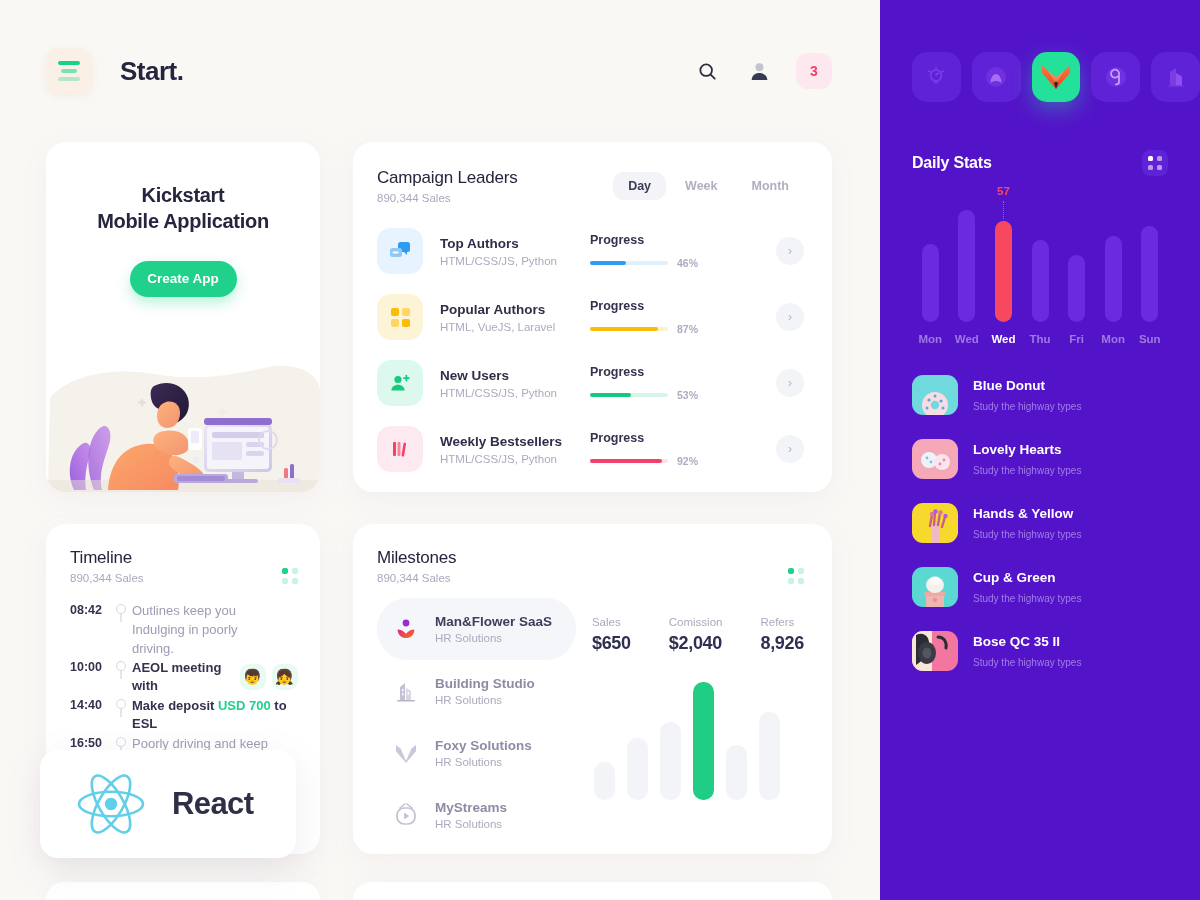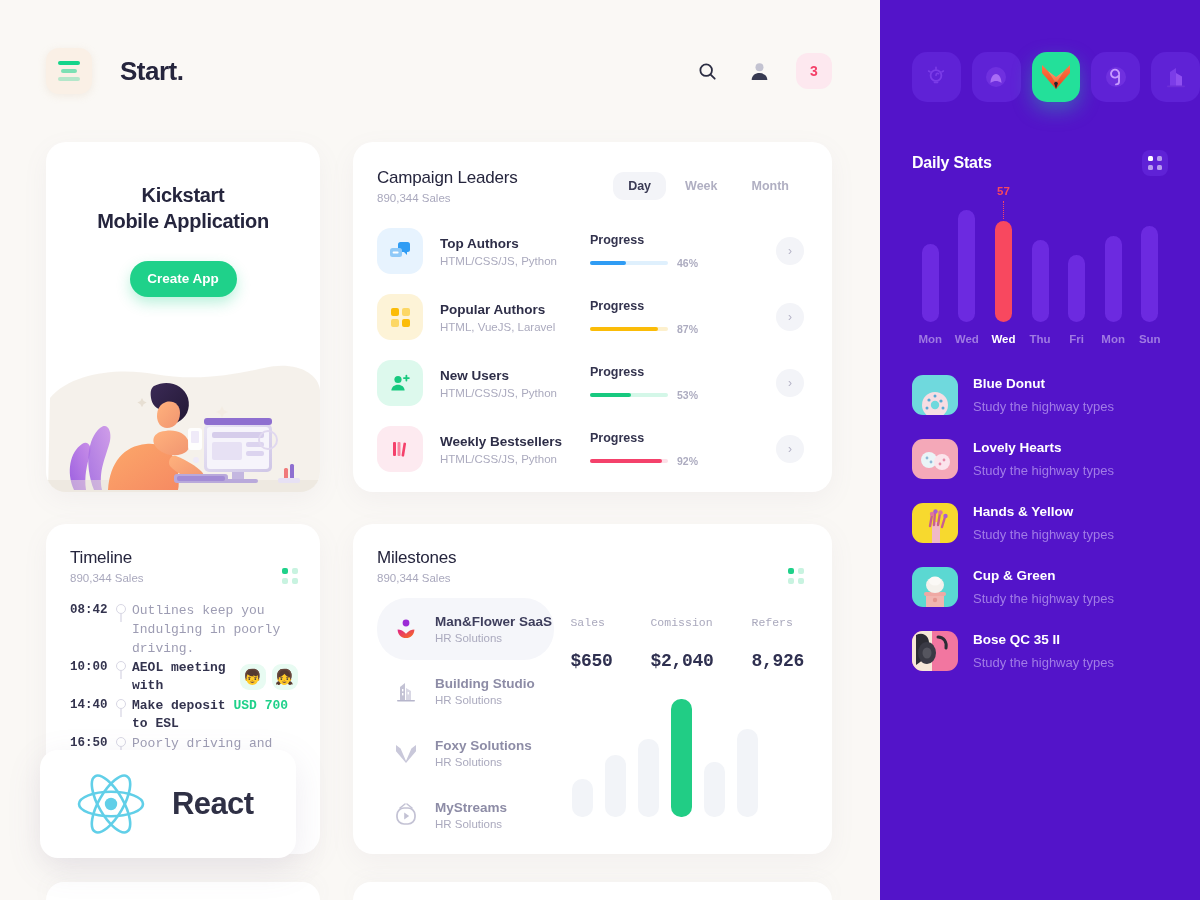--- a/index.html
+++ b/index.html
@@ -100,21 +100,21 @@
     color:#b4b3c6; font-size:12px; cursor:pointer;
   }
 
   
   .timeline { width:274px; height:330px; padding:24px 22px 0 24px; position:relative; overflow:hidden; }
   .t-head { display:flex; align-items:flex-end; }
   .dotgrid { margin-left:auto; display:grid; grid-template-columns:6px 6px; gap:4px; margin-top:4px; }
   .dotgrid i { width:6px; height:6px; border-radius:2px; background:#c8f3e0; display:block; }
   .dotgrid i:first-child { background:#1fd18a; }
   .t-list { margin-top:18px; position:relative; }
-  .t-item { display:flex; align-items:flex-start; min-height:38px; position:relative;font-family:Liberation Mono, monospace; }
+  .t-item { display:flex; align-items:flex-start; min-height:38px; position:relative; }
   .t-time { width:40px; font-size:12.5px; font-weight:700; color:#33334e; padding-top:1px; flex:none; }
   .t-rail { width:22px; flex:none; display:flex; flex-direction:column; align-items:center; position:relative; }
   .t-dot { width:10px; height:10px; border-radius:50%; border:1.6px solid #d8d7e4; background:#fff; margin-top:2px; z-index:1; }
   .t-line { position:absolute; top:12px; bottom:-8px; width:1.5px; background:#e6e5ee; }
   .t-text { font-size:13px; line-height:1.45; color:#9d9cb3; padding-top:0; }
   .t-text.dark { color:#33334e; font-weight:700; }
   .t-text .money { color:#1fd18a; }
   .t-avatars { display:inline-flex; gap:6px; margin-left:8px; vertical-align:middle; }
   .t-av { width:26px; height:26px; border-radius:9px; background:#e8fbf2; display:flex; align-items:center; justify-content:center; font-size:15px; }
 
@@ -131,24 +131,24 @@
   .milestones { width:479px; height:330px; padding:24px 28px 0 24px; position:relative; }
   .m-body { display:flex; margin-top:14px; }
   .m-left { width:214px; }
   .m-item { display:flex; align-items:center; height:62px; padding-left:14px; border-radius:30px; }
   .m-item.active { background:#f5f6fa; }
   .m-ico { width:30px; flex:none; display:flex; align-items:center; justify-content:center; }
   .m-meta { margin-left:14px; }
   .m-name { font-size:13.5px; font-weight:700; color:#3e3e5c; }
   .m-name.muted { color:#8d8ca6; }
   .m-sub { font-size:11.5px; color:#abaabe; margin-top:3px; }
-  .m-right { flex:1; padding-left:16px;font-family:Liberation Mono, monospace; }
+  .m-right { flex:1; padding-left:16px; }
   .m-stats { display:flex; gap:38px; padding-top:18px; }
   .m-stat-l { font-size:11.5px; color:#aaa9bd; }
-  .m-stat-v { font-size:18px; font-weight:700; color:#2f3050; margin-top:22px; letter-spacing:-.3px; }
+  .m-stat-v { font-size:18px; font-weight:700; color:#2f3050; margin-top:5px; letter-spacing:-.3px; }
   .m-chart { display:flex; align-items:flex-end; gap:12px; height:120px; margin-top:26px; padding-left:2px; }
   .m-bar { width:21px; border-radius:10px; background:#f2f4f8; }
   .m-bar.on { background:#21cd85; }
 
   
   .peek { position:absolute; bottom:0; height:18px; background:#fff; border-radius:18px 18px 0 0;
           box-shadow:0 -2px 20px rgba(140,130,160,.05); }
   .peek.a { left:46px; width:274px; }
   .peek.b { left:353px; width:479px; }
 
@@ -179,21 +179,21 @@
   .s-val { position:absolute; font-size:11.5px; font-weight:700; color:#f8485f; }
   .s-dash { position:absolute; width:1px; border-left:1.5px dotted #f8485f; }
   .s-days { display:flex; margin-top:11px; }
   .s-day { flex:1; text-align:center; font-size:11.5px; color:#9f7ae2; font-weight:600; }
 
   .best-list { margin-top:18px; }
   .best-item { display:flex; align-items:center; height:64px; cursor:pointer; }
   .best-thumb { width:46px; height:40px; border-radius:11px; flex:none; position:relative; overflow:hidden; }
   .best-meta { margin-left:15px; }
   .best-name { font-size:13.5px; font-weight:700; color:#fff; }
-  .best-sub { font-size:13px; color:#a17ce6; margin-top:8px; }
+  .best-sub { font-size:10px; color:#a17ce6; margin-top:8px; }
 </style>
 </head>
 <body>
 
 <div class="app">
 
   <div class="main">
 
     <div class="topbar">
       <div class="logo-box">

